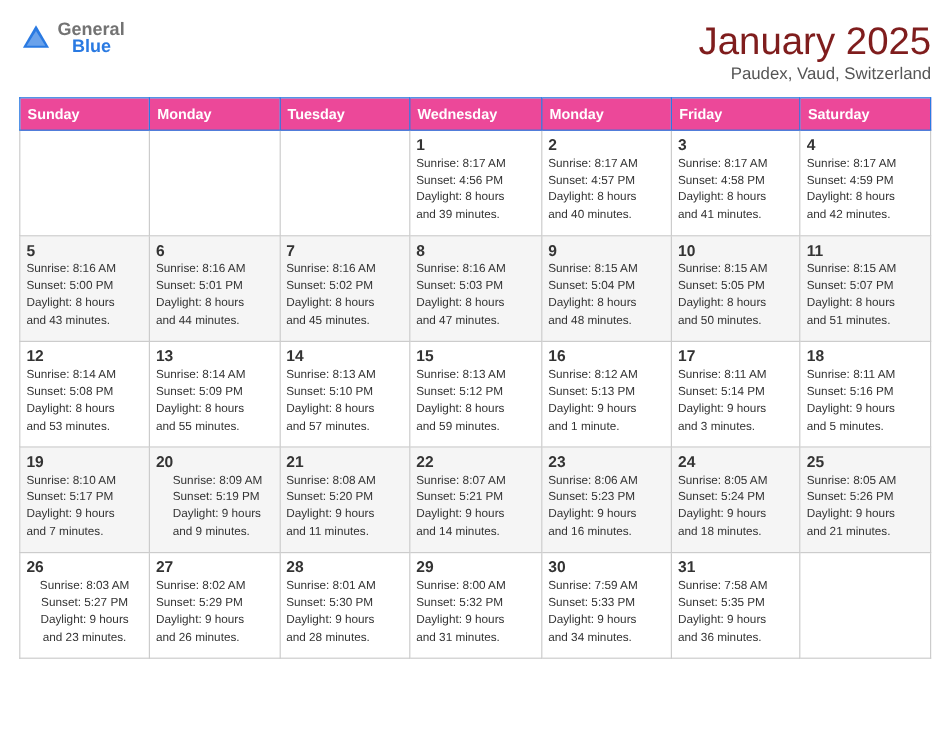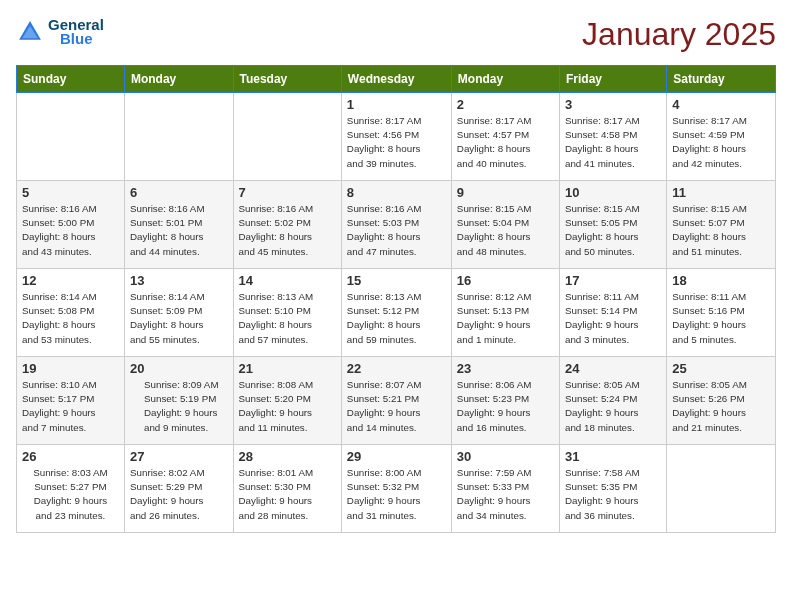--- a/index.html
+++ b/index.html
@@ -34,21 +34,21 @@
     .calendar-subtitle {
       font-size: 14px;
       color: #555;
     }
     table {
       width: 100%;
       border-collapse: collapse;
       font-size: 10.5px;
     }
     thead th {
-      background-color: #4d7c0f;
+      background-color: #ec4899;
       color: #fff;
       text-align: left;
       padding: 6px 6px;
       font-size: 12px;
       font-weight: bold;
       border: 1px solid #2a7ae2;
     }
     tbody td {
       border: 1px solid #ccc;
       vertical-align: top;
@@ -77,26 +77,27 @@
 </head>
 <body>
 
 <div class="header">
   <div class="logo">
     <svg class="logo-icon" viewBox="0 0 36 36" xmlns="http://www.w3.org/2000/svg">
       <polygon points="18,4 32,28 4,28" fill="#2a7ae2"></polygon>
       <polygon points="18,10 28,26 8,26" fill="#fff" opacity="0.3"></polygon>
     </svg>
     <div>
-      <div style="font-size:15px;font-weight:bold;color:#0c4a6e;">General</div>
+      <div style="font-size:15px;font-weight:bold;color:#737373;">General</div>
       <div style="font-size:15px;font-weight:bold;color:#2a7ae2;margin-top:-3px;margin-left:12px;">Blue</div>
     </div>
   </div>
   <div class="title-block">
     <div class="calendar-title">January 2025</div>
+    <div class="calendar-subtitle">Paudex, Vaud, Switzerland</div>
   </div>
 </div>
 
 <table>
   <thead>
     <tr id="header-row">
         <th>Sunday</th>
         <th>Monday</th>
         <th>Tuesday</th>
         <th>Wednesday</th>

